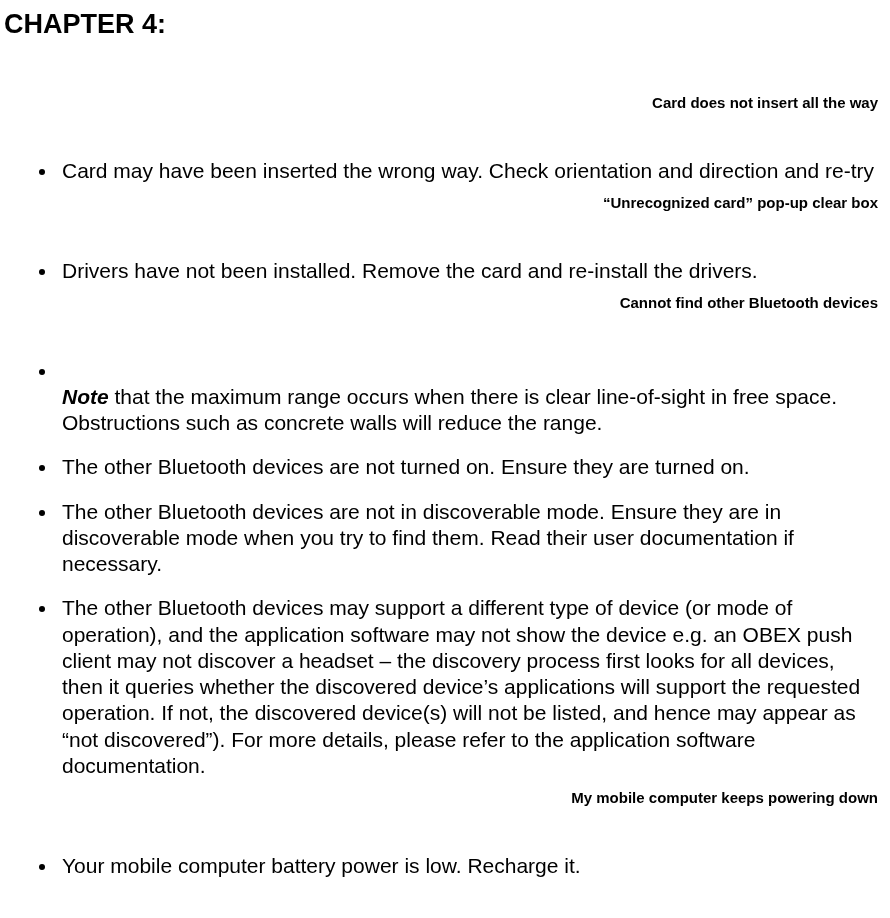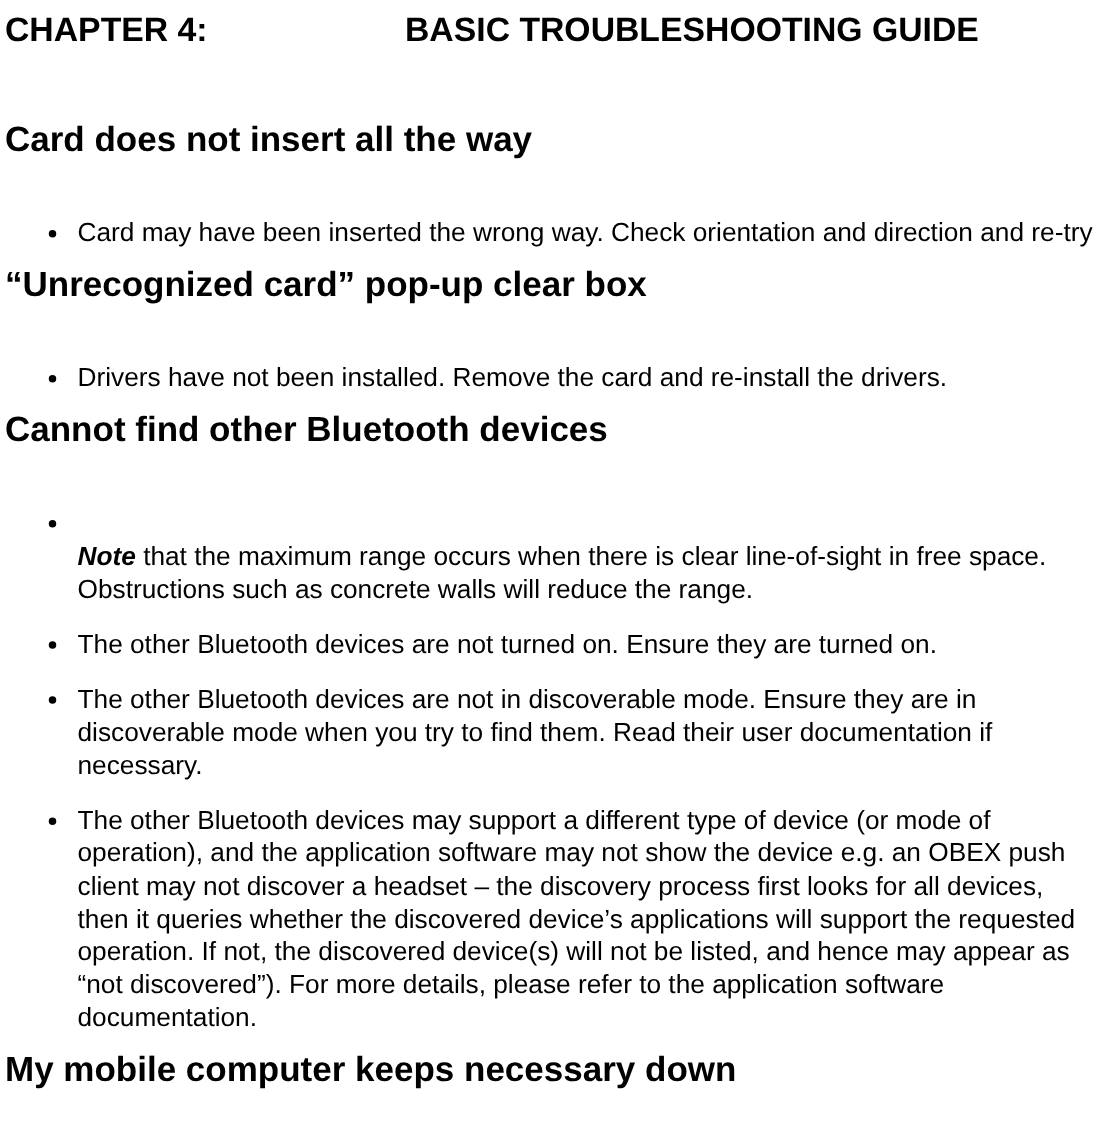--- a/index.html
+++ b/index.html
@@ -10,31 +10,33 @@
     margin: 0;
     padding: 8px 4px 20px 4px;
     width: 882px;
     box-sizing: border-box;
   }
   .chapter-header {
     display: flex;
     font-weight: bold;
     font-size: 27px;
     margin-bottom: 52px;
+    gap: 16px;
   }
   .chapter-label {
     flex: 0 0 320px;
   }
   .chapter-title {
     flex: 1;
   }
   .section-heading {
     font-weight: bold;
-    font-size: 28px;
+    font-size: 15px;
     margin: 8px 0 2px 0;
+    text-align: right;
   }
   ul {
     margin: 2px 0 10px 0;
     padding-left: 54px;
   }
   li {
     padding-left: 4px;
     margin-bottom: 2px;
     margin-top: 45px;
   }
@@ -44,21 +46,20 @@
   .note-label {
     font-weight: bold;
     font-style: italic;
   }
 </style>
 </head>
 <body>
 
 <div class="chapter-header">
   <div class="chapter-label">CHAPTER 4:</div>
-  <div class="chapter-title">BASIC TROUBLESHOOTING GUIDE</div>
 </div>
 
 <div class="section-heading">Card does not insert all the way</div>
 <ul>
   <li>
     <span>Card may have been inserted the wrong way.  Check orientation and direction and re-try</span>
   </li>
 </ul>
 
 <div class="section-heading">“Unrecognized card” pop-up clear box</div>
@@ -78,18 +79,18 @@
     <span>The other Bluetooth devices are not turned on.  Ensure they are turned on.</span>
   </li>
   <li>
     <span>The other Bluetooth devices are not in discoverable mode.  Ensure they are in discoverable mode when you try to find them.  Read their user documentation if necessary.</span>
   </li>
   <li>
     <span>The other Bluetooth devices may support a different type of device (or mode of operation), and the application software may not show the device e.g. an OBEX push client may not discover a headset – the discovery process first looks for all devices, then it queries whether the discovered device’s applications will support the requested operation.  If not, the discovered device(s) will not be listed, and hence may appear as “not discovered”).  For more details, please refer to the application software documentation.</span>
   </li>
 </ul>
 
-<div class="section-heading">My mobile computer keeps necessary down</div>
+<div class="section-heading">My mobile computer keeps powering down</div>
 <ul>
   <li>
     <span>Your mobile computer battery power is low.  Recharge it.</span>
   </li>
 </ul>
 
 </body></html>

